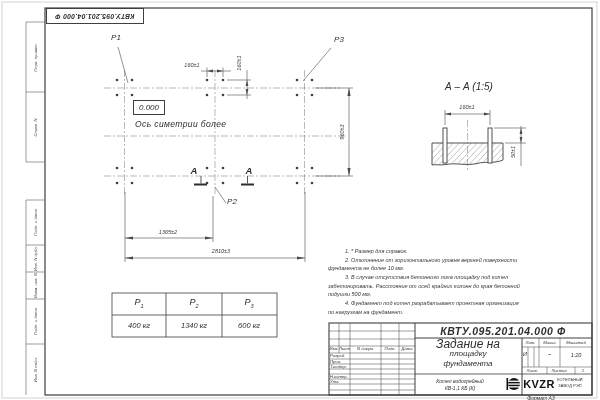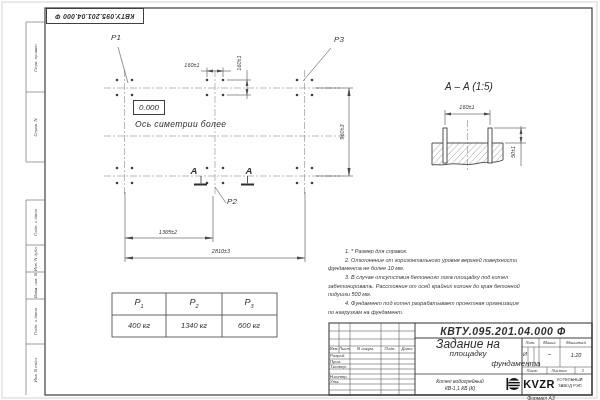--- a/index.html
+++ b/index.html
@@ -299,21 +299,21 @@
     <div>забетонировать. Расстояние от осей крайних колонн до края бетонной</div>
     <div>подушки 500 мм.</div>
     <div class="ind">4. Фундамент под котел разрабатывает проектная организация</div>
     <div>по нагрузкам на фундамент.</div>
   </div>
 
   <div class="t bold" style="left:503px;top:330.5px;font-size:10.5px;letter-spacing:0.6px;">КВТУ.095.201.04.000  Ф</div>
 
   <div class="t" style="left:468px;top:344px;font-size:12px;">Задание на</div>
   <div class="t" style="left:468px;top:354px;font-size:8px;">площадку</div>
-  <div class="t" style="left:468px;top:364px;font-size:8px;margin-left:48px;">фундамента</div>
+  <div class="t" style="left:468px;top:364px;font-size:8px;">фундамента</div>
 
   <div class="t" style="left:460px;top:380.5px;font-size:5px;">Котел водогрейный</div>
   <div class="t" style="left:460px;top:387.5px;font-size:5px;">КВ-1,1 КБ  (К)</div>
 
   <div class="t tb-label" style="left:334px;top:349px;">Изм.</div>
   <div class="t tb-label" style="left:344.5px;top:349px;">Лист</div>
   <div class="t tb-label" style="left:365.5px;top:349px;">N докум.</div>
   <div class="t tb-label" style="left:390px;top:349px;">Подп.</div>
   <div class="t tb-label" style="left:407px;top:349px;">Дата</div>
 

